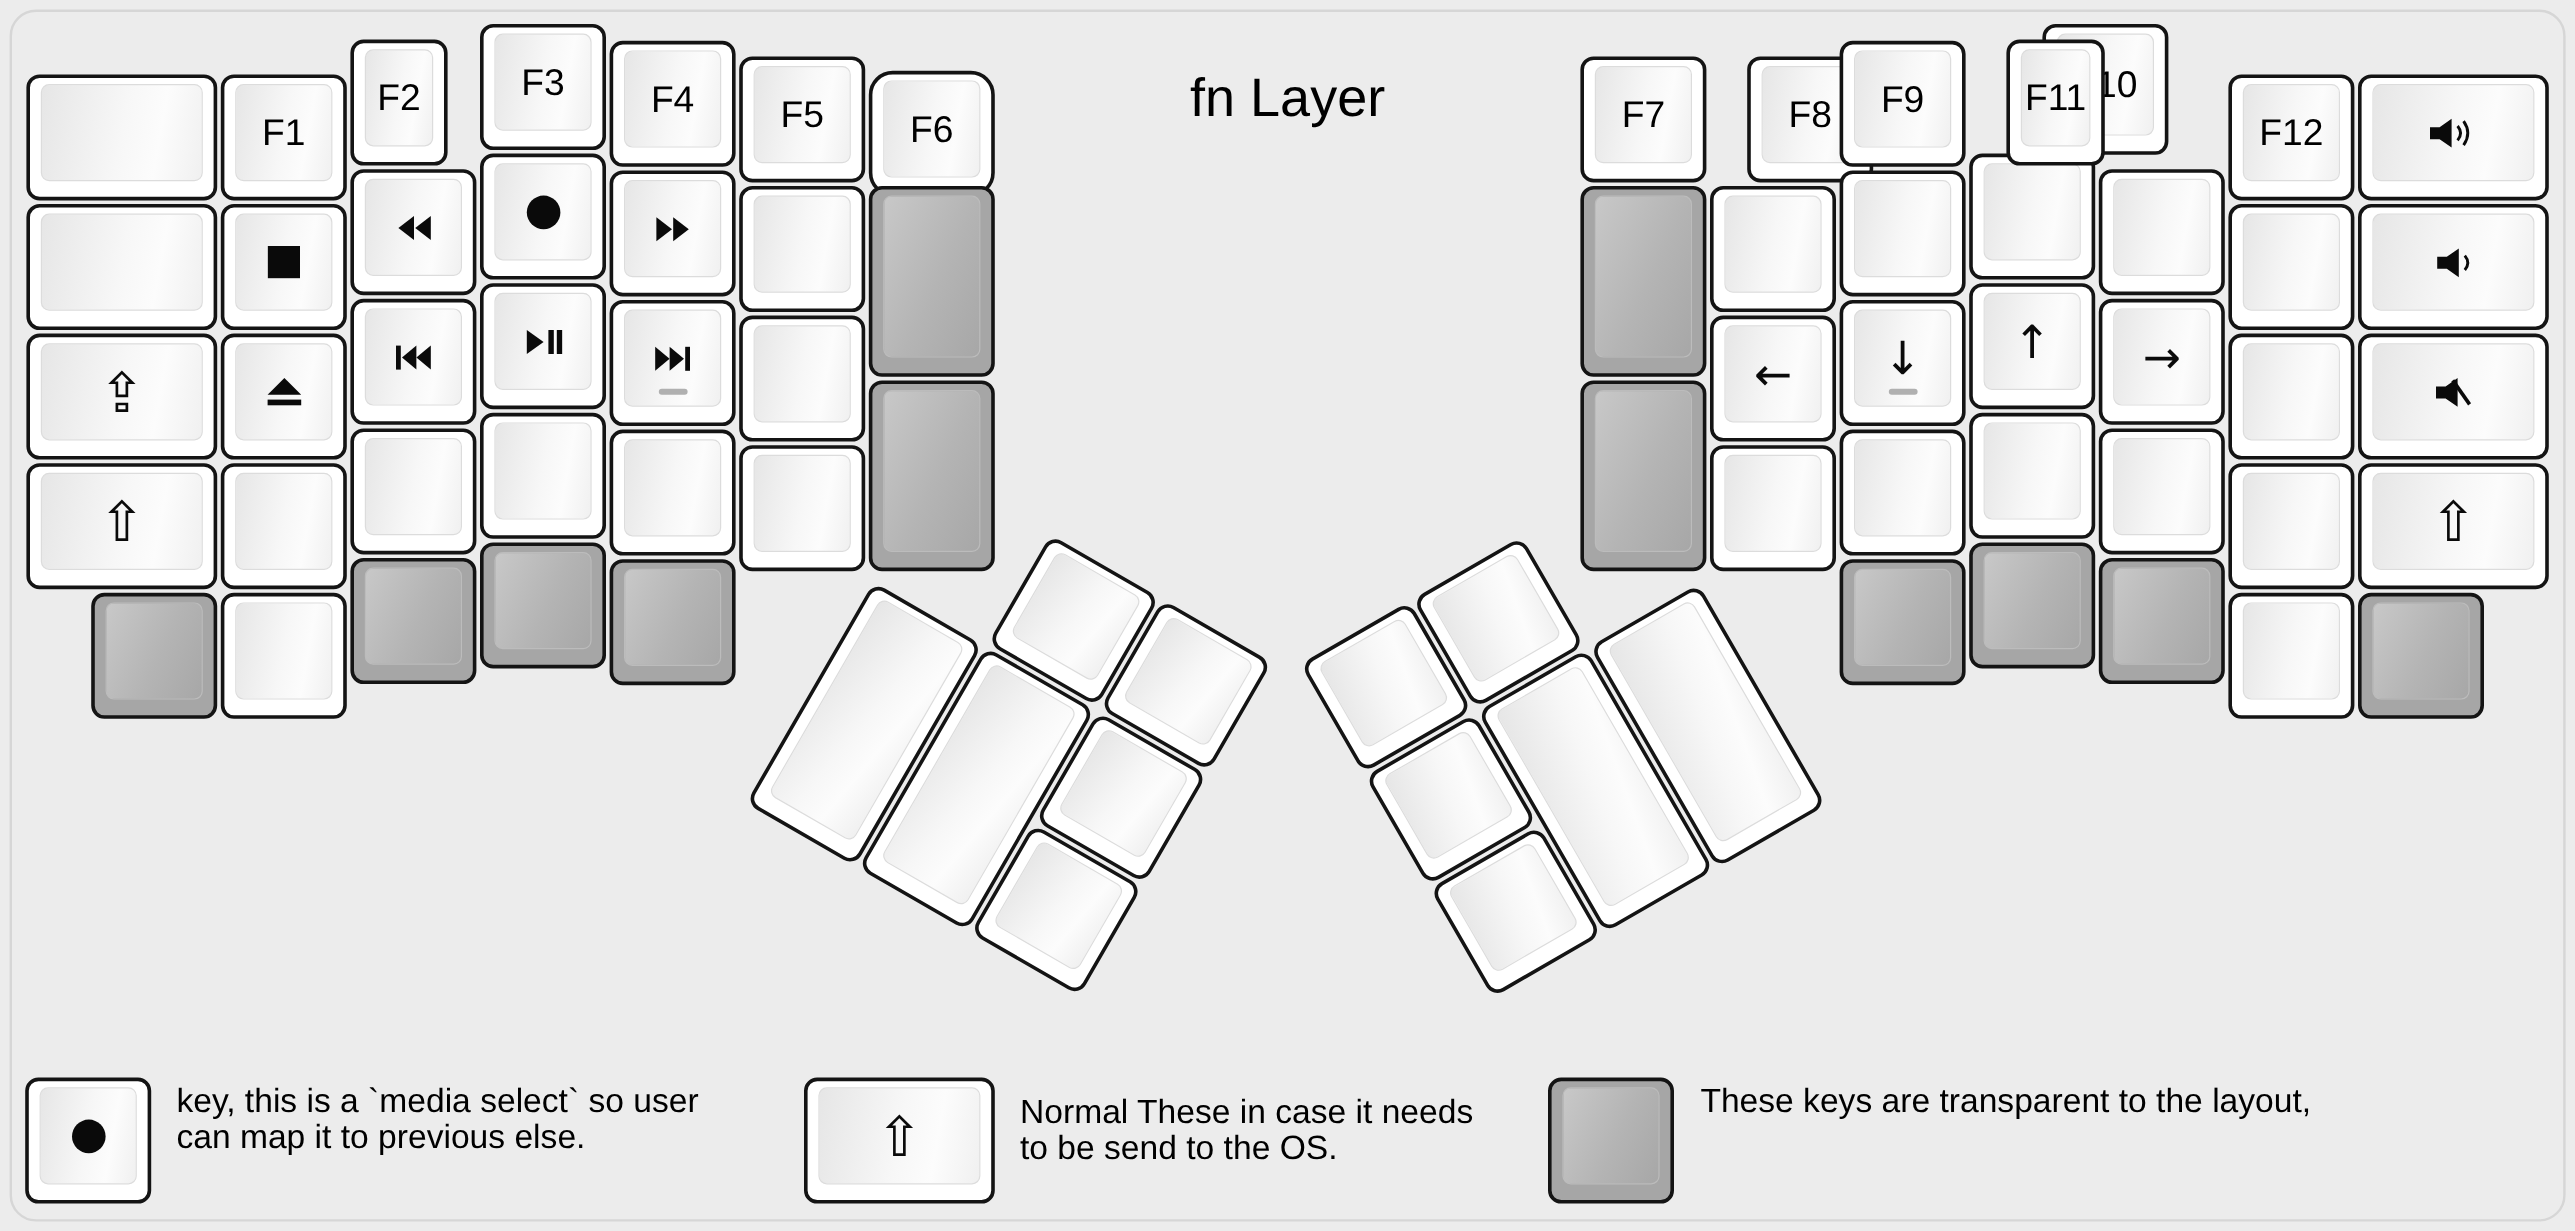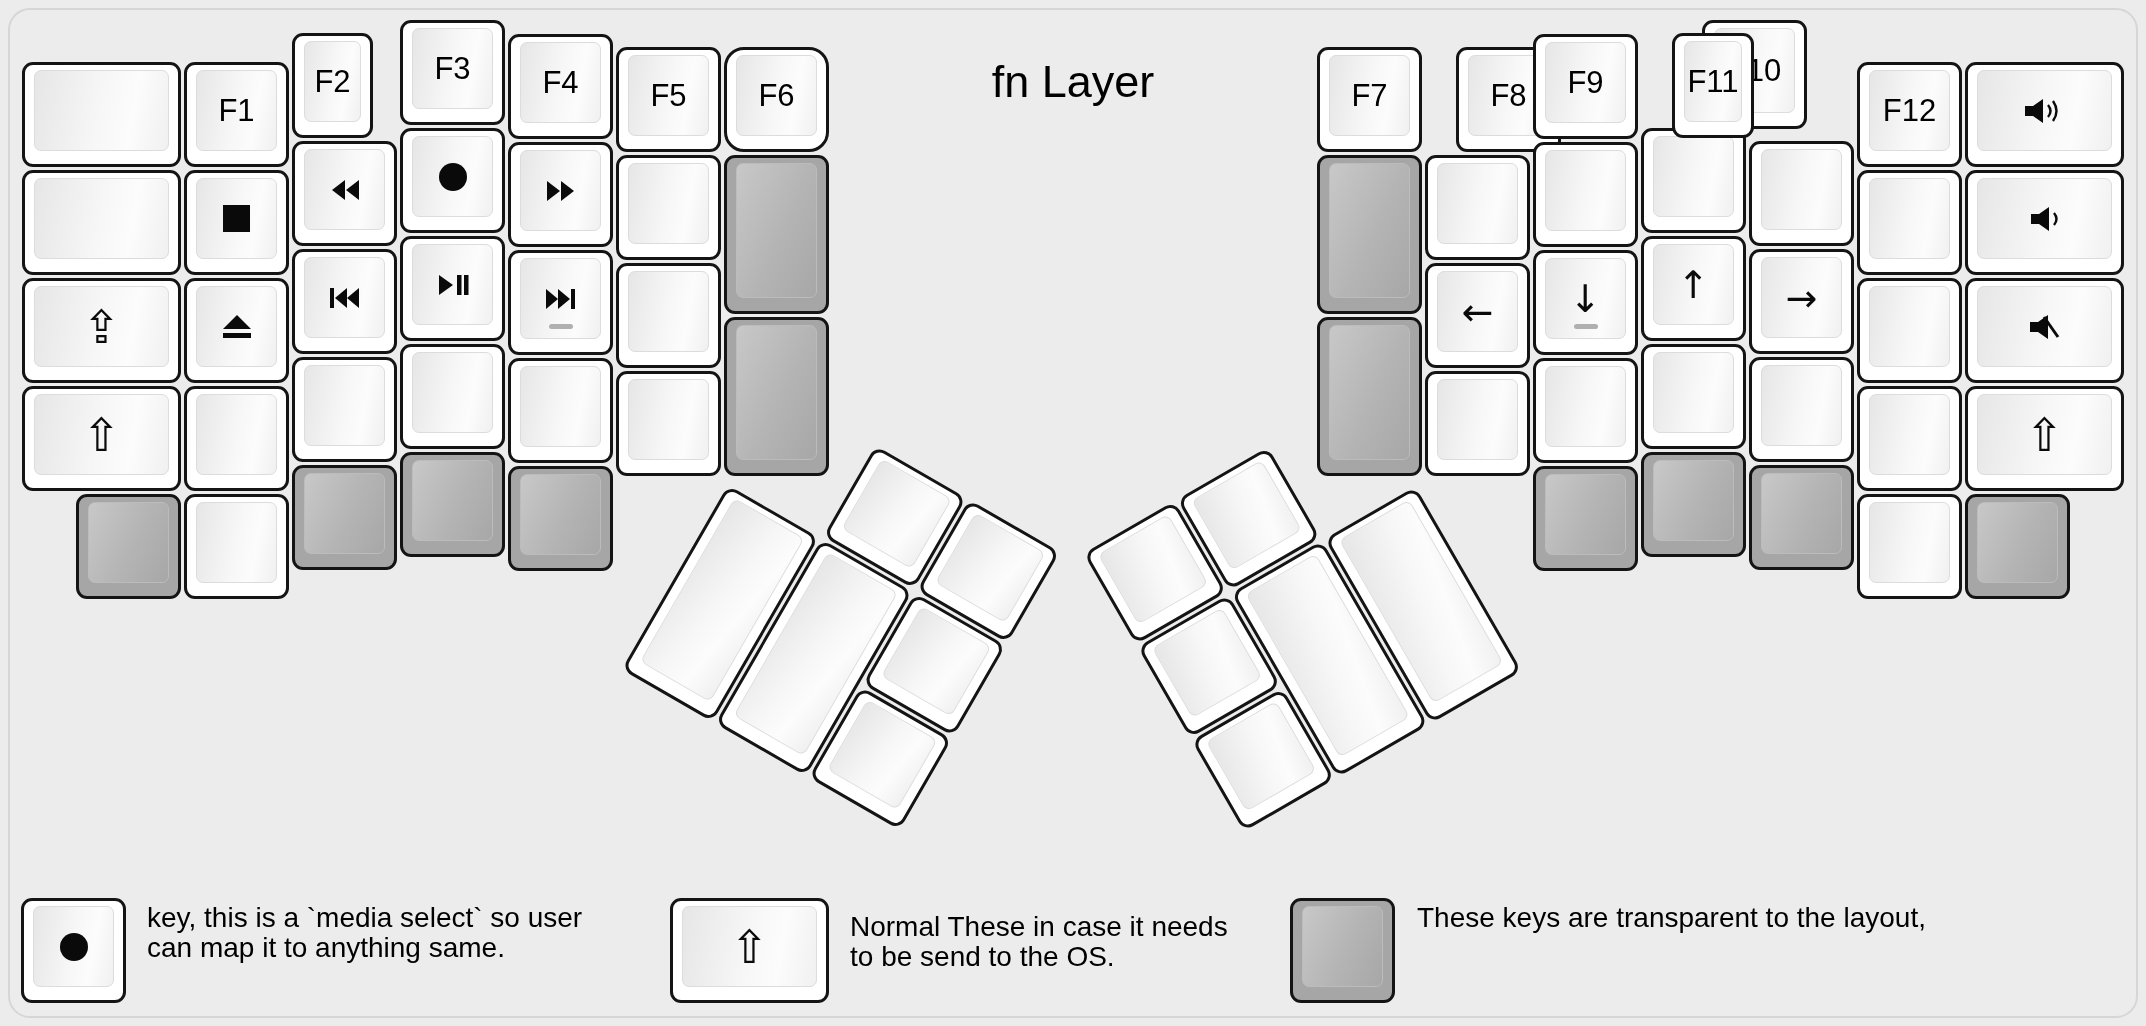--- a/index.html
+++ b/index.html
@@ -171,21 +171,21 @@
       </div>
       <div class="key" style="left: 616px; top: 155px; width: 105px; height: 105px;">
         <div class="face"></div>
       </div>
       <div class="key" style="left: 616px; top: 263px; width: 105px; height: 105px;">
         <div class="face"></div>
       </div>
       <div class="key" style="left: 616px; top: 371px; width: 105px; height: 105px;">
         <div class="face"></div>
       </div>
-      <div class="key" style="left: 724px; top: 47px; width: 105px; height: 105px; border-radius: 20px;">
+      <div class="key" style="left: 724px; top: 59px; width: 105px; height: 105px; border-radius: 20px;">
         <div class="face">
           <span class="lbl">F6</span>
         </div>
       </div>
       <div class="key gray" style="left: 724px; top: 155px; width: 105px; height: 159px;">
         <div class="face"></div>
       </div>
       <div class="key gray" style="left: 724px; top: 317px; width: 105px; height: 159px;">
         <div class="face"></div>
       </div>
@@ -389,21 +389,21 @@
   <div id="legend">
       <div class="key" style="left: 21px; top: 898px; width: 105px; height: 105px;">
         <div class="face">
           <span>
             <svg class="icon-svg" width="30" height="30">
               <circle cx="15" cy="15" r="14" fill="#0a0a0a"></circle>
             </svg>
           </span>
         </div>
       </div>
-      <div class="legend-text" style="left: 147px; top: 903px;"><div>key, this is a `media select` so user</div><div>can map it to anything same.</div></div>
+      <div class="legend-text" style="left: 147px; top: 903px;"><div>key, this is a `media select` so user</div><div>can map it to previous else.</div></div>
       <div class="key" style="left: 670px; top: 898px; width: 159px; height: 105px;">
         <div class="face">
           <span class="uni-shift">⇧</span>
         </div>
       </div>
       <div class="legend-text" style="left: 850px; top: 912px;"><div>Normal These in case it needs</div><div>to be send to the OS.</div></div>
       <div class="key gray" style="left: 1290px; top: 898px; width: 105px; height: 105px;">
         <div class="face"></div>
       </div>
       <div class="legend-text" style="left: 1417px; top: 903px;"><div>These keys are transparent to the layout,</div></div>

